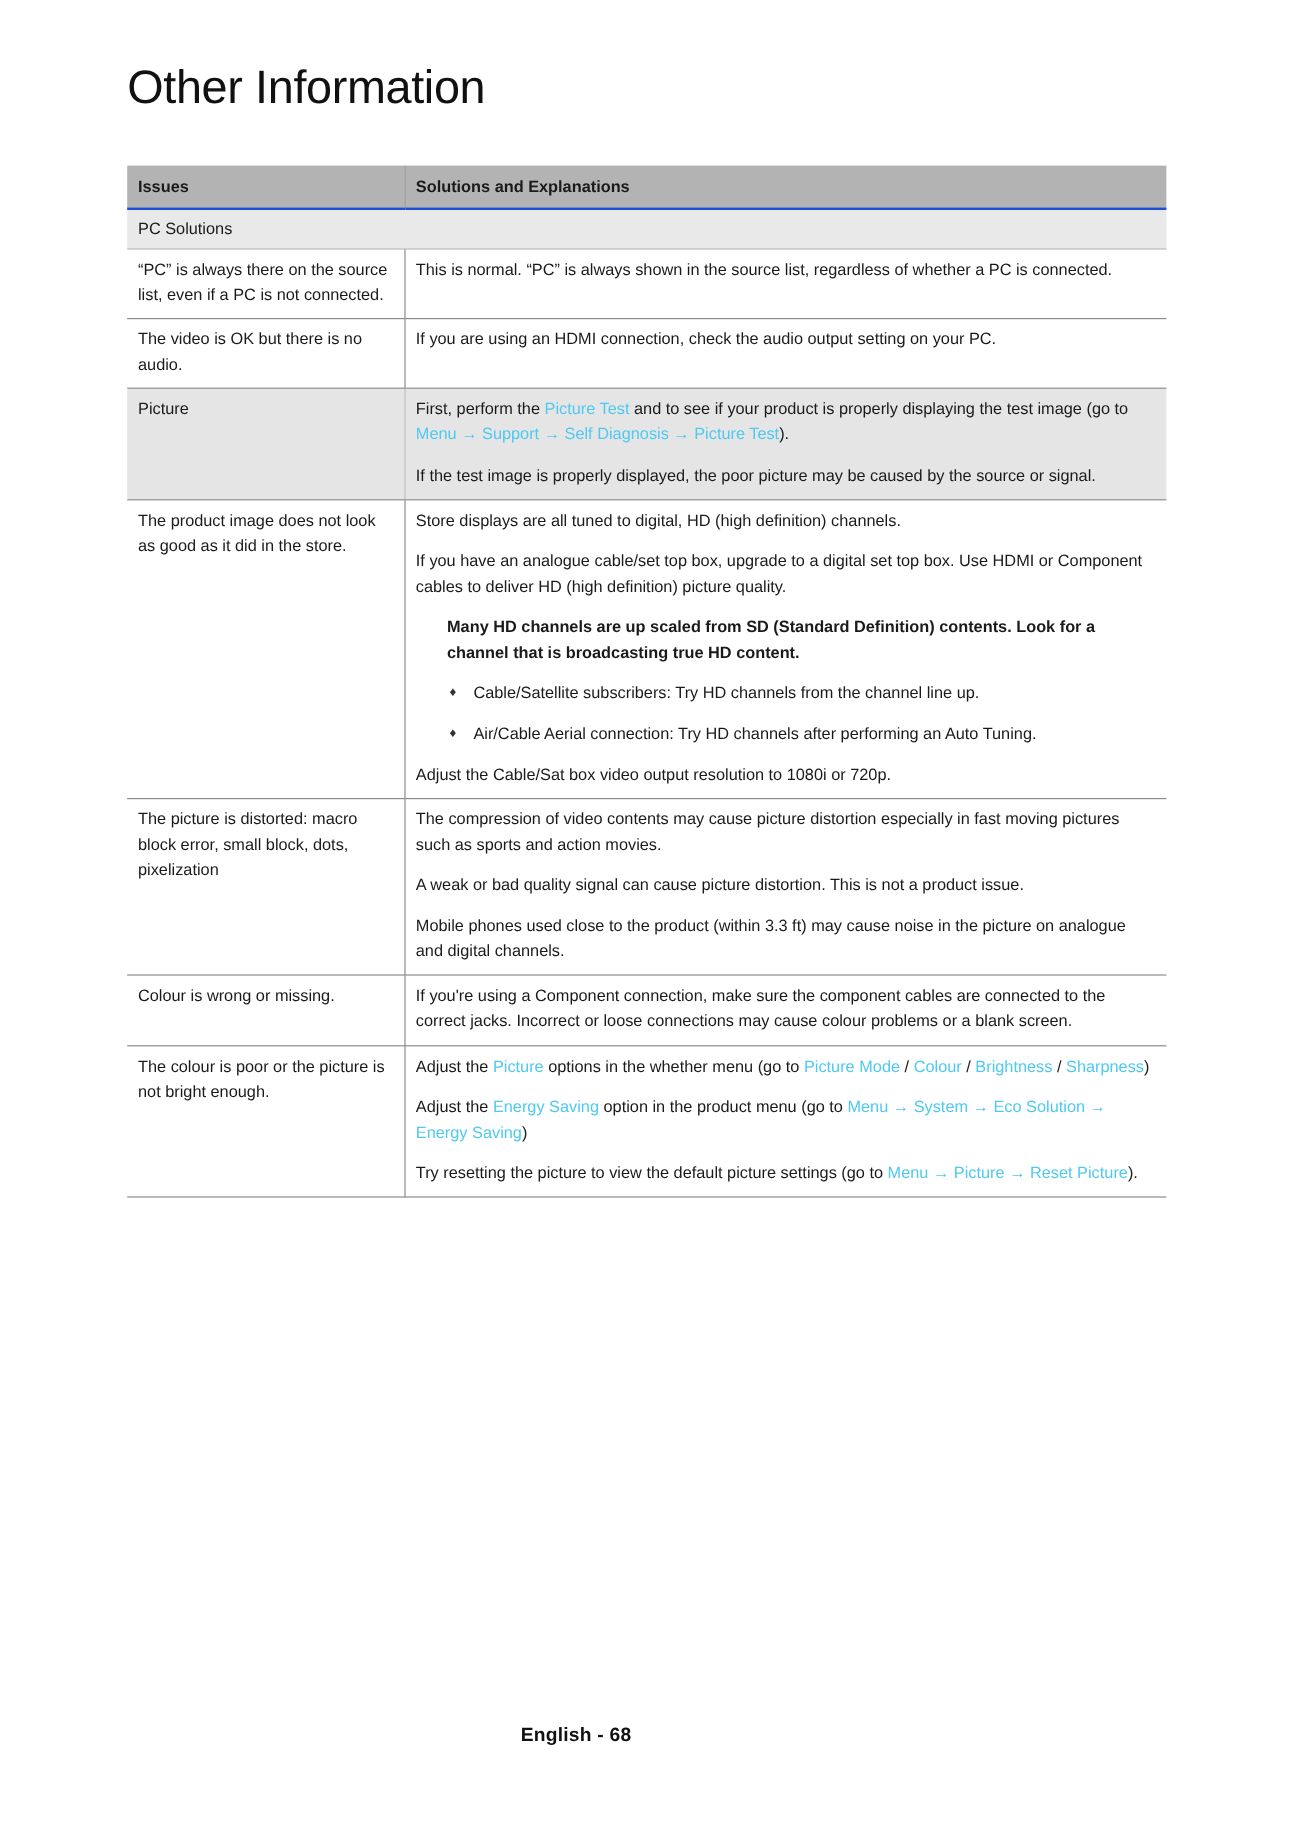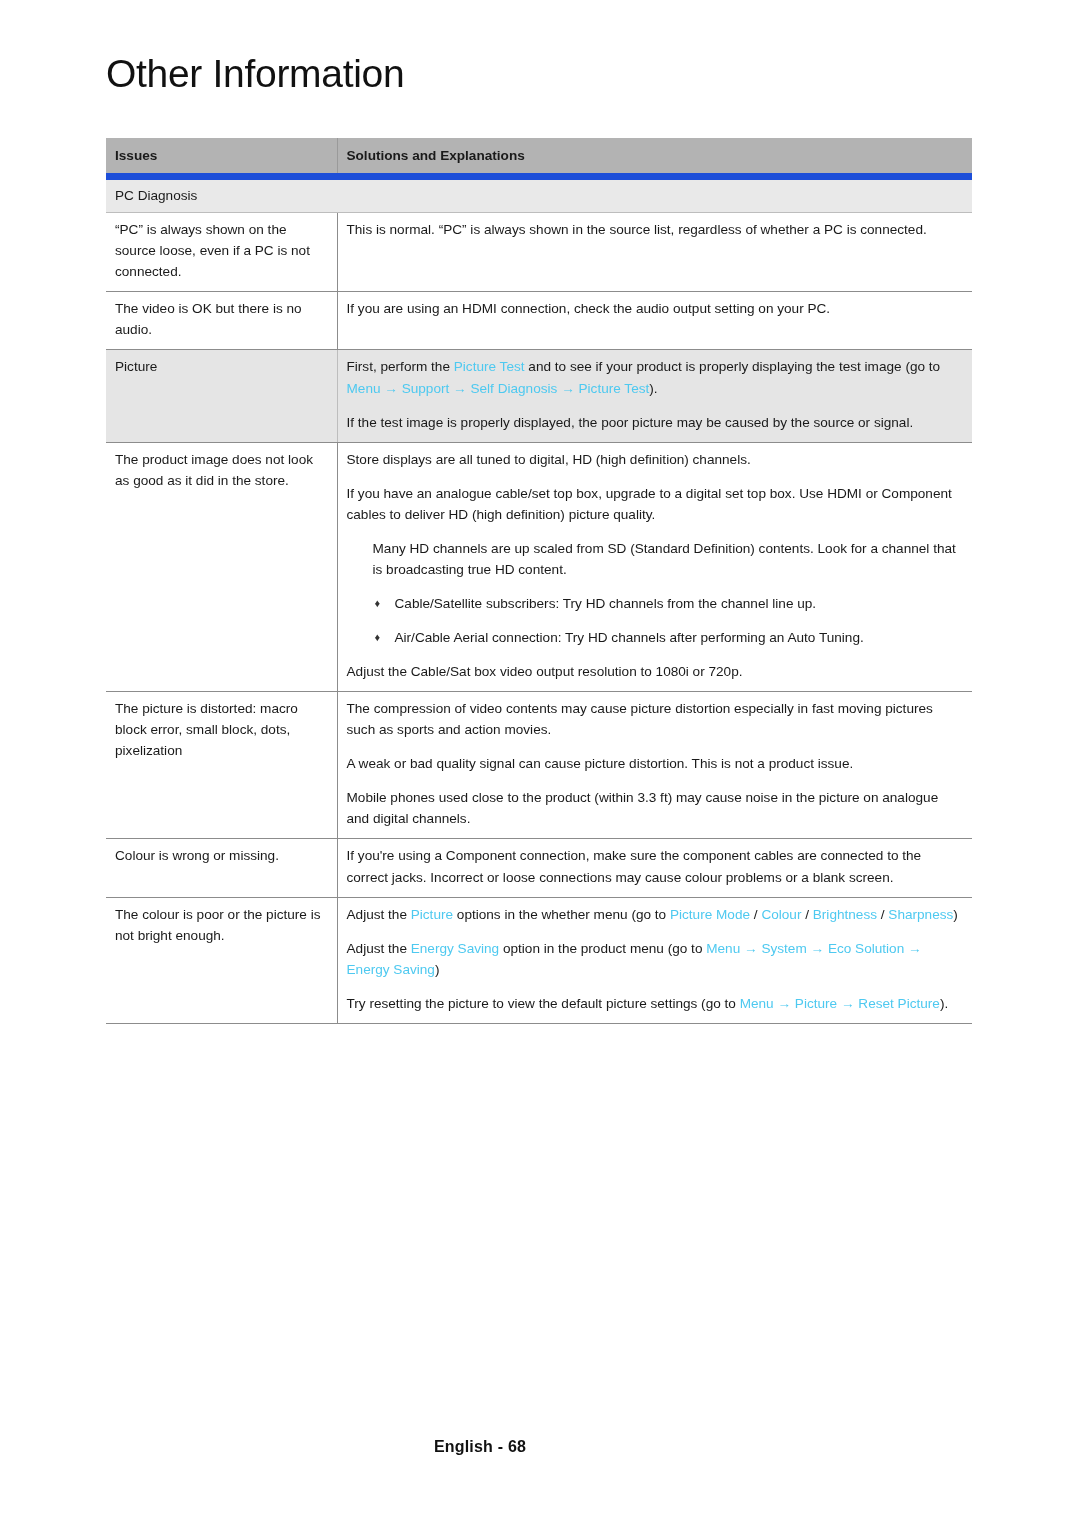--- a/index.html
+++ b/index.html
@@ -54,21 +54,21 @@
   }
   table.t td.col-issue {
     border-right: 1px solid #8c8c8c;
   }
   tr.hdr th {
     background: #b3b3b3;
     font-weight: bold;
     font-size: 13.6px;
     padding-top: 7px;
     padding-bottom: 7px;
-    border-bottom: 7px solid #1d4ed8;
+    border-bottom: 2px solid #1d4ed8;
     text-align: left;
   }
   tr.hdr th.col-issue {
     border-right: 1px solid #9a9a9a;
   }
   tr.section td {
     background: #e9e9e9;
     border-bottom: 1px solid #bdbdbd;
     padding-top: 5px;
     padding-bottom: 6px;
@@ -78,20 +78,21 @@
   }
   tr.shaded td.col-issue {
     border-right: 1px solid #bdbdbd;
   }
   .p {
     margin: 0 0 13px 0;
   }
   .p:last-child { margin-bottom: 0; }
   .indent {
     margin-left: 26px;
+    font-weight: bold;
   }
   .bullet {
     margin-left: 26px;
     padding-left: 22px;
     position: relative;
   }
   .bullet .dot {
     position: absolute;
     left: 2px;
     top: 0;
@@ -127,26 +128,26 @@
           <col class="c2">
         </colgroup>
       <tbody>
 
         <tr class="hdr">
           <th class="col-issue">Issues</th>
           <th>Solutions and Explanations</th>
         </tr>
 
         <tr class="section">
-          <td colspan="2">PC Diagnosis</td>
-        </tr>
-
-
-        <tr>
-          <td class="col-issue">“PC” is always shown on the source loose, even if a PC is not connected.</td>
+          <td colspan="2">PC Solutions</td>
+        </tr>
+
+
+        <tr>
+          <td class="col-issue">“PC” is always there on the source list, even if a PC is not connected.</td>
           <td>
             <p class="p">This is normal. “PC” is always shown in the source list, regardless of whether a PC is connected.</p>
           </td>
         </tr>
 
         <tr>
           <td class="col-issue">The video is OK but there is no audio.</td>
           <td>
             <p class="p">If you are using an HDMI connection, check the audio output setting on your PC.</p>
           </td>

